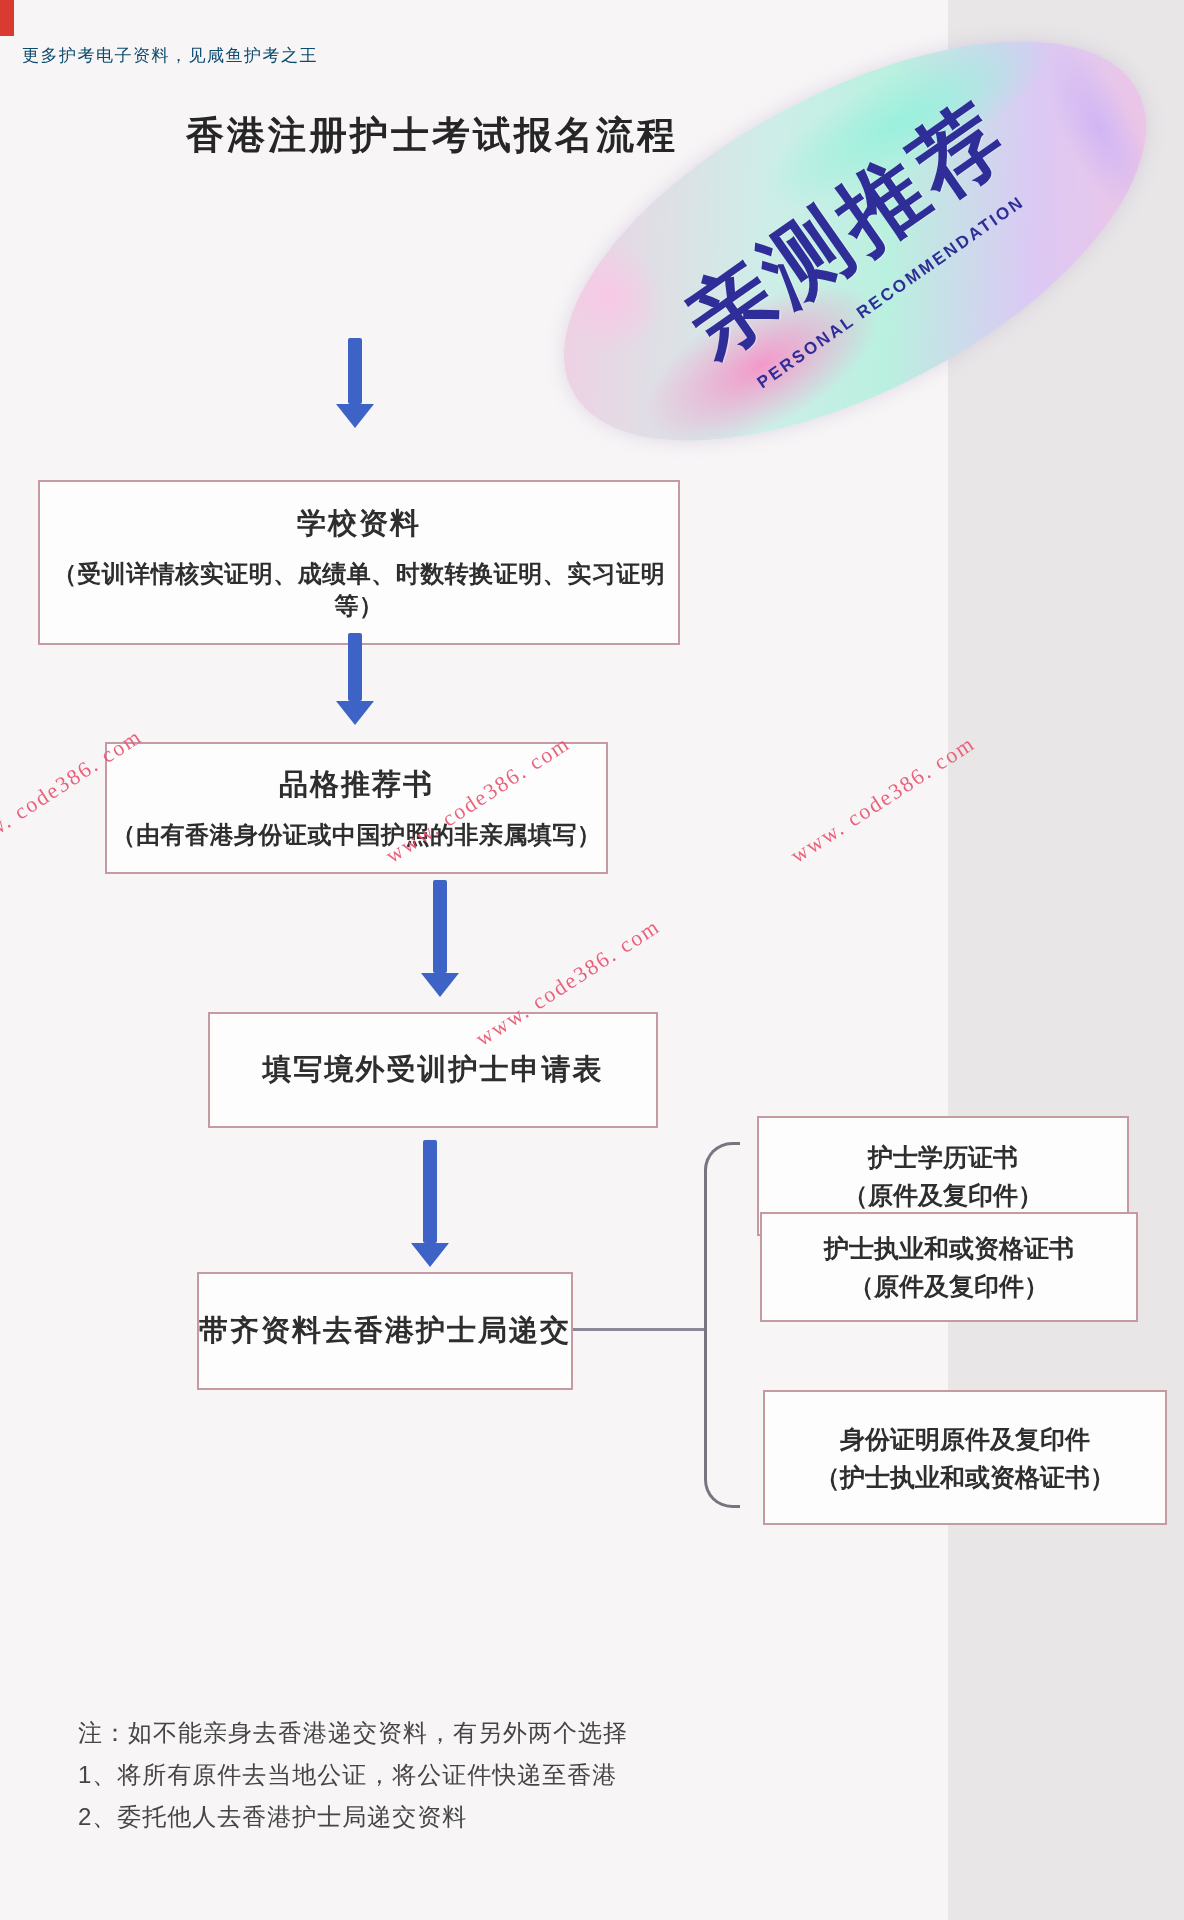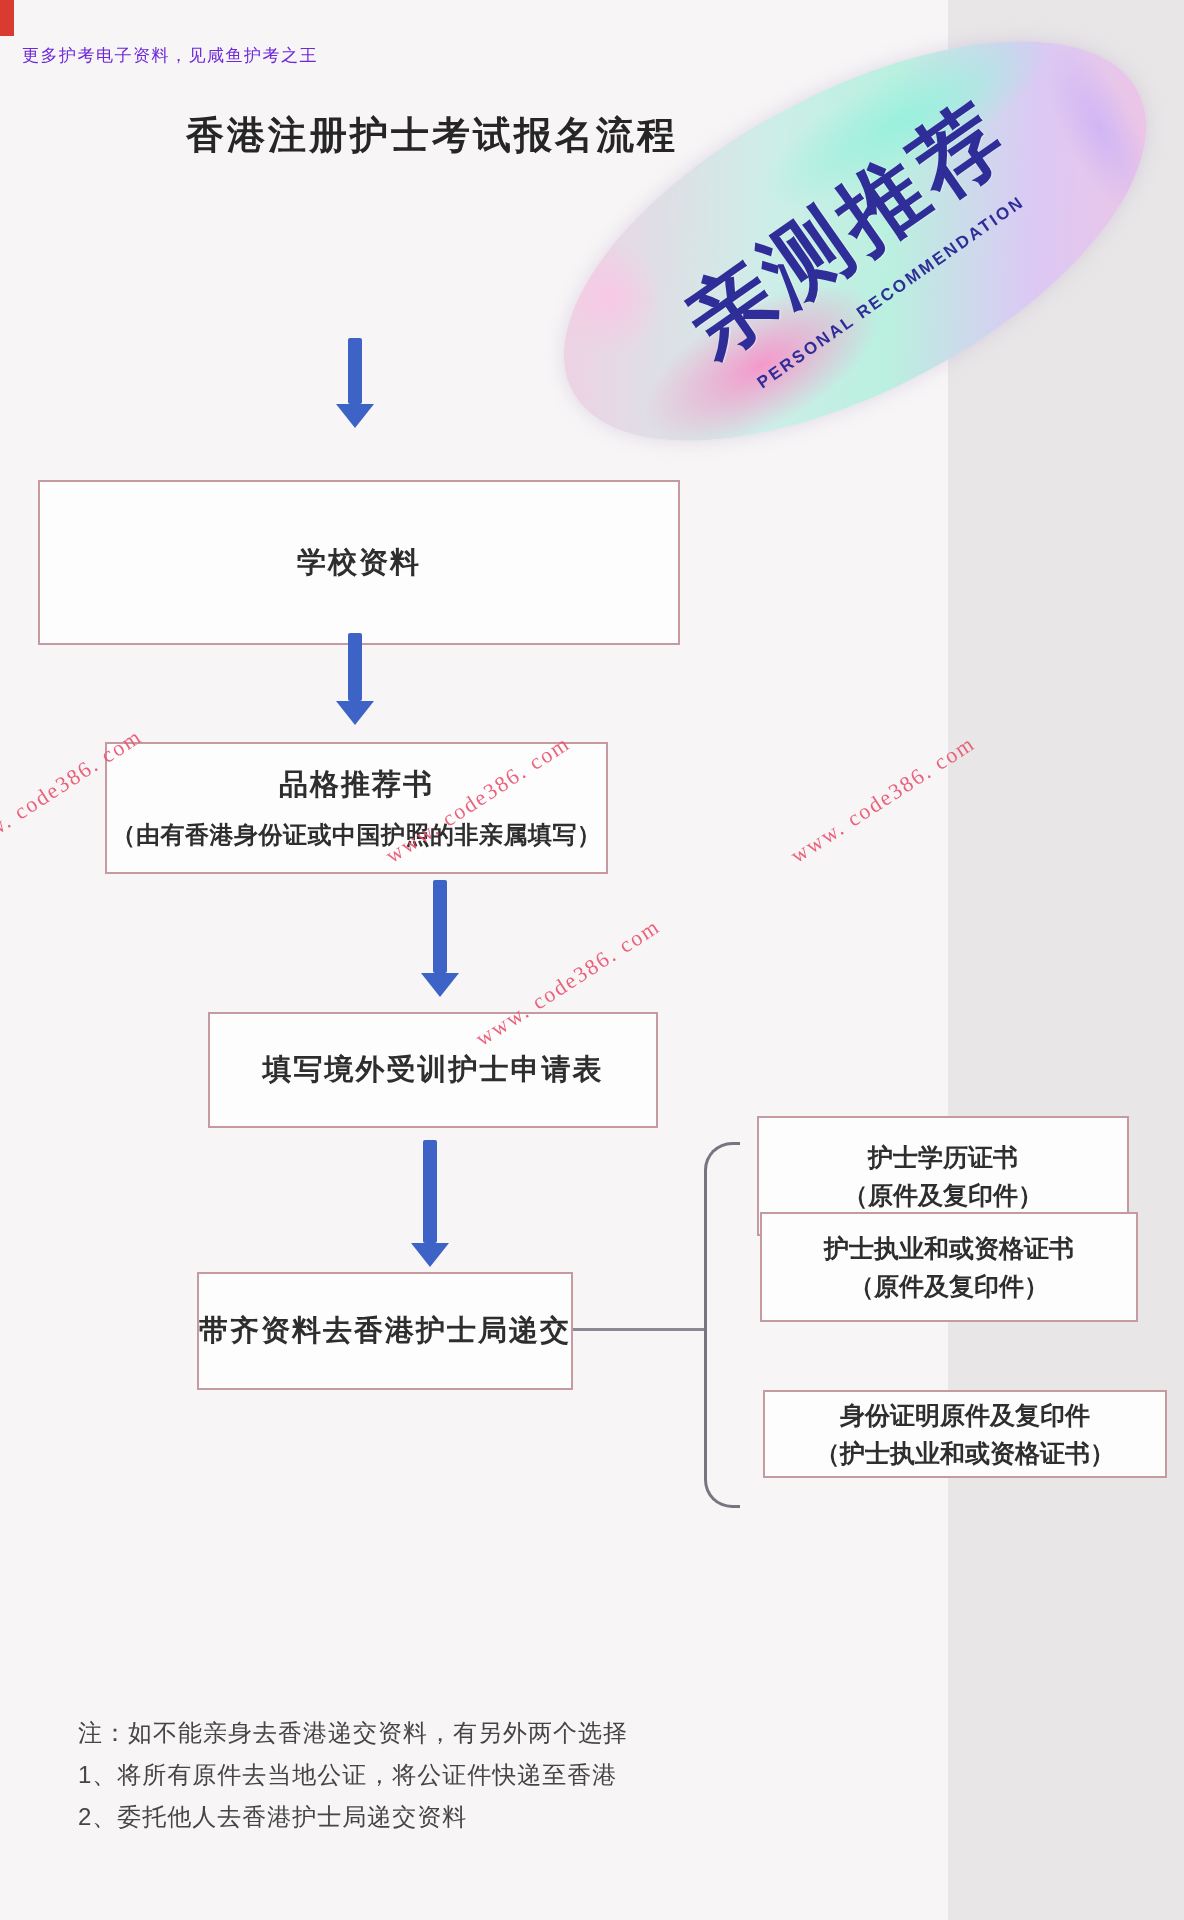--- a/index.html
+++ b/index.html
@@ -7,21 +7,21 @@
   .page {
     position:relative; width:1184px; height:1920px;
     background:#f7f5f6; overflow:hidden;
     font-family:"Liberation Sans", sans-serif;
   }
   .abs { position:absolute; }
 
   .corner-mark { left:0; top:0; width:14px; height:36px; background:#d93b30; z-index:2; }
   .right-strip { left:948px; top:0; width:236px; height:1920px; background:rgba(198,195,197,0.30); z-index:1; }
 
-  .header-note { left:22px; top:44px; font-size:17px; color:#6d28d9; letter-spacing:1.5px; z-index:2; }
+  .header-note { left:22px; top:44px; font-size:17px; color:#0c4a6e; letter-spacing:1.5px; z-index:2; }
 
   .page-title {
     left:0; top:110px; width:864px; text-align:center;
     font-size:38px; font-weight:bold; color:#262626; letter-spacing:3px; z-index:2;
   }
 
   
   .badge {
     left:535px; top:92px; width:640px; height:298px;
     transform:rotate(-28deg); border-radius:50%;
@@ -60,21 +60,21 @@
   .box5 { left:197px; top:1272px; width:376px; height:118px; }
 
   .rbox {
     position:absolute; background:#fdfdfd; border:2px solid #c59aa1;
     display:flex; flex-direction:column; align-items:center; justify-content:center;
     color:#2e2e2e; text-align:center; z-index:2;
   }
   .rbox .l1, .rbox .l2 { font-size:25px; font-weight:600; line-height:38px; }
   .rbox1 { left:757px; top:1116px; width:372px; height:120px; }
   .rbox2 { left:760px; top:1212px; width:378px; height:110px; }
-  .rbox3 { left:763px; top:1390px; width:404px; height:88px; }
+  .rbox3 { left:763px; top:1390px; width:404px; height:135px; }
 
   
   .arrow { position:absolute; z-index:2; }
   .arrow .shaft { width:14px; background:#3d63c6; margin:0 auto; border-radius:2px; }
   .arrow .head  { width:0; height:0; margin:0 auto;
                   border-left:19px solid transparent; border-right:19px solid transparent;
                   border-top:24px solid #3d63c6; }
   .arrow1 { left:336px; top:338px; }  .arrow1 .shaft { height:66px; }
   .arrow2 { left:336px; top:633px; }  .arrow2 .shaft { height:68px; }
   .arrow3 { left:421px; top:880px; }  .arrow3 .shaft { height:93px; }
@@ -123,20 +123,21 @@
   </div>
 
 
   <div class="arrow arrow1">
     <div class="shaft"></div>
     <div class="head"></div>
   </div>
 
   <div class="fbox box2">
     <div class="t1">学校资料</div>
+    <div class="t2">（受训详情核实证明、成绩单、时数转换证明、实习证明等）</div>
   </div>
 
   <div class="arrow arrow2">
     <div class="shaft"></div>
     <div class="head"></div>
   </div>
 
   <div class="fbox box3">
     <div class="t1">品格推荐书</div>
     <div class="t2">（由有香港身份证或中国护照的非亲属填写）</div>

